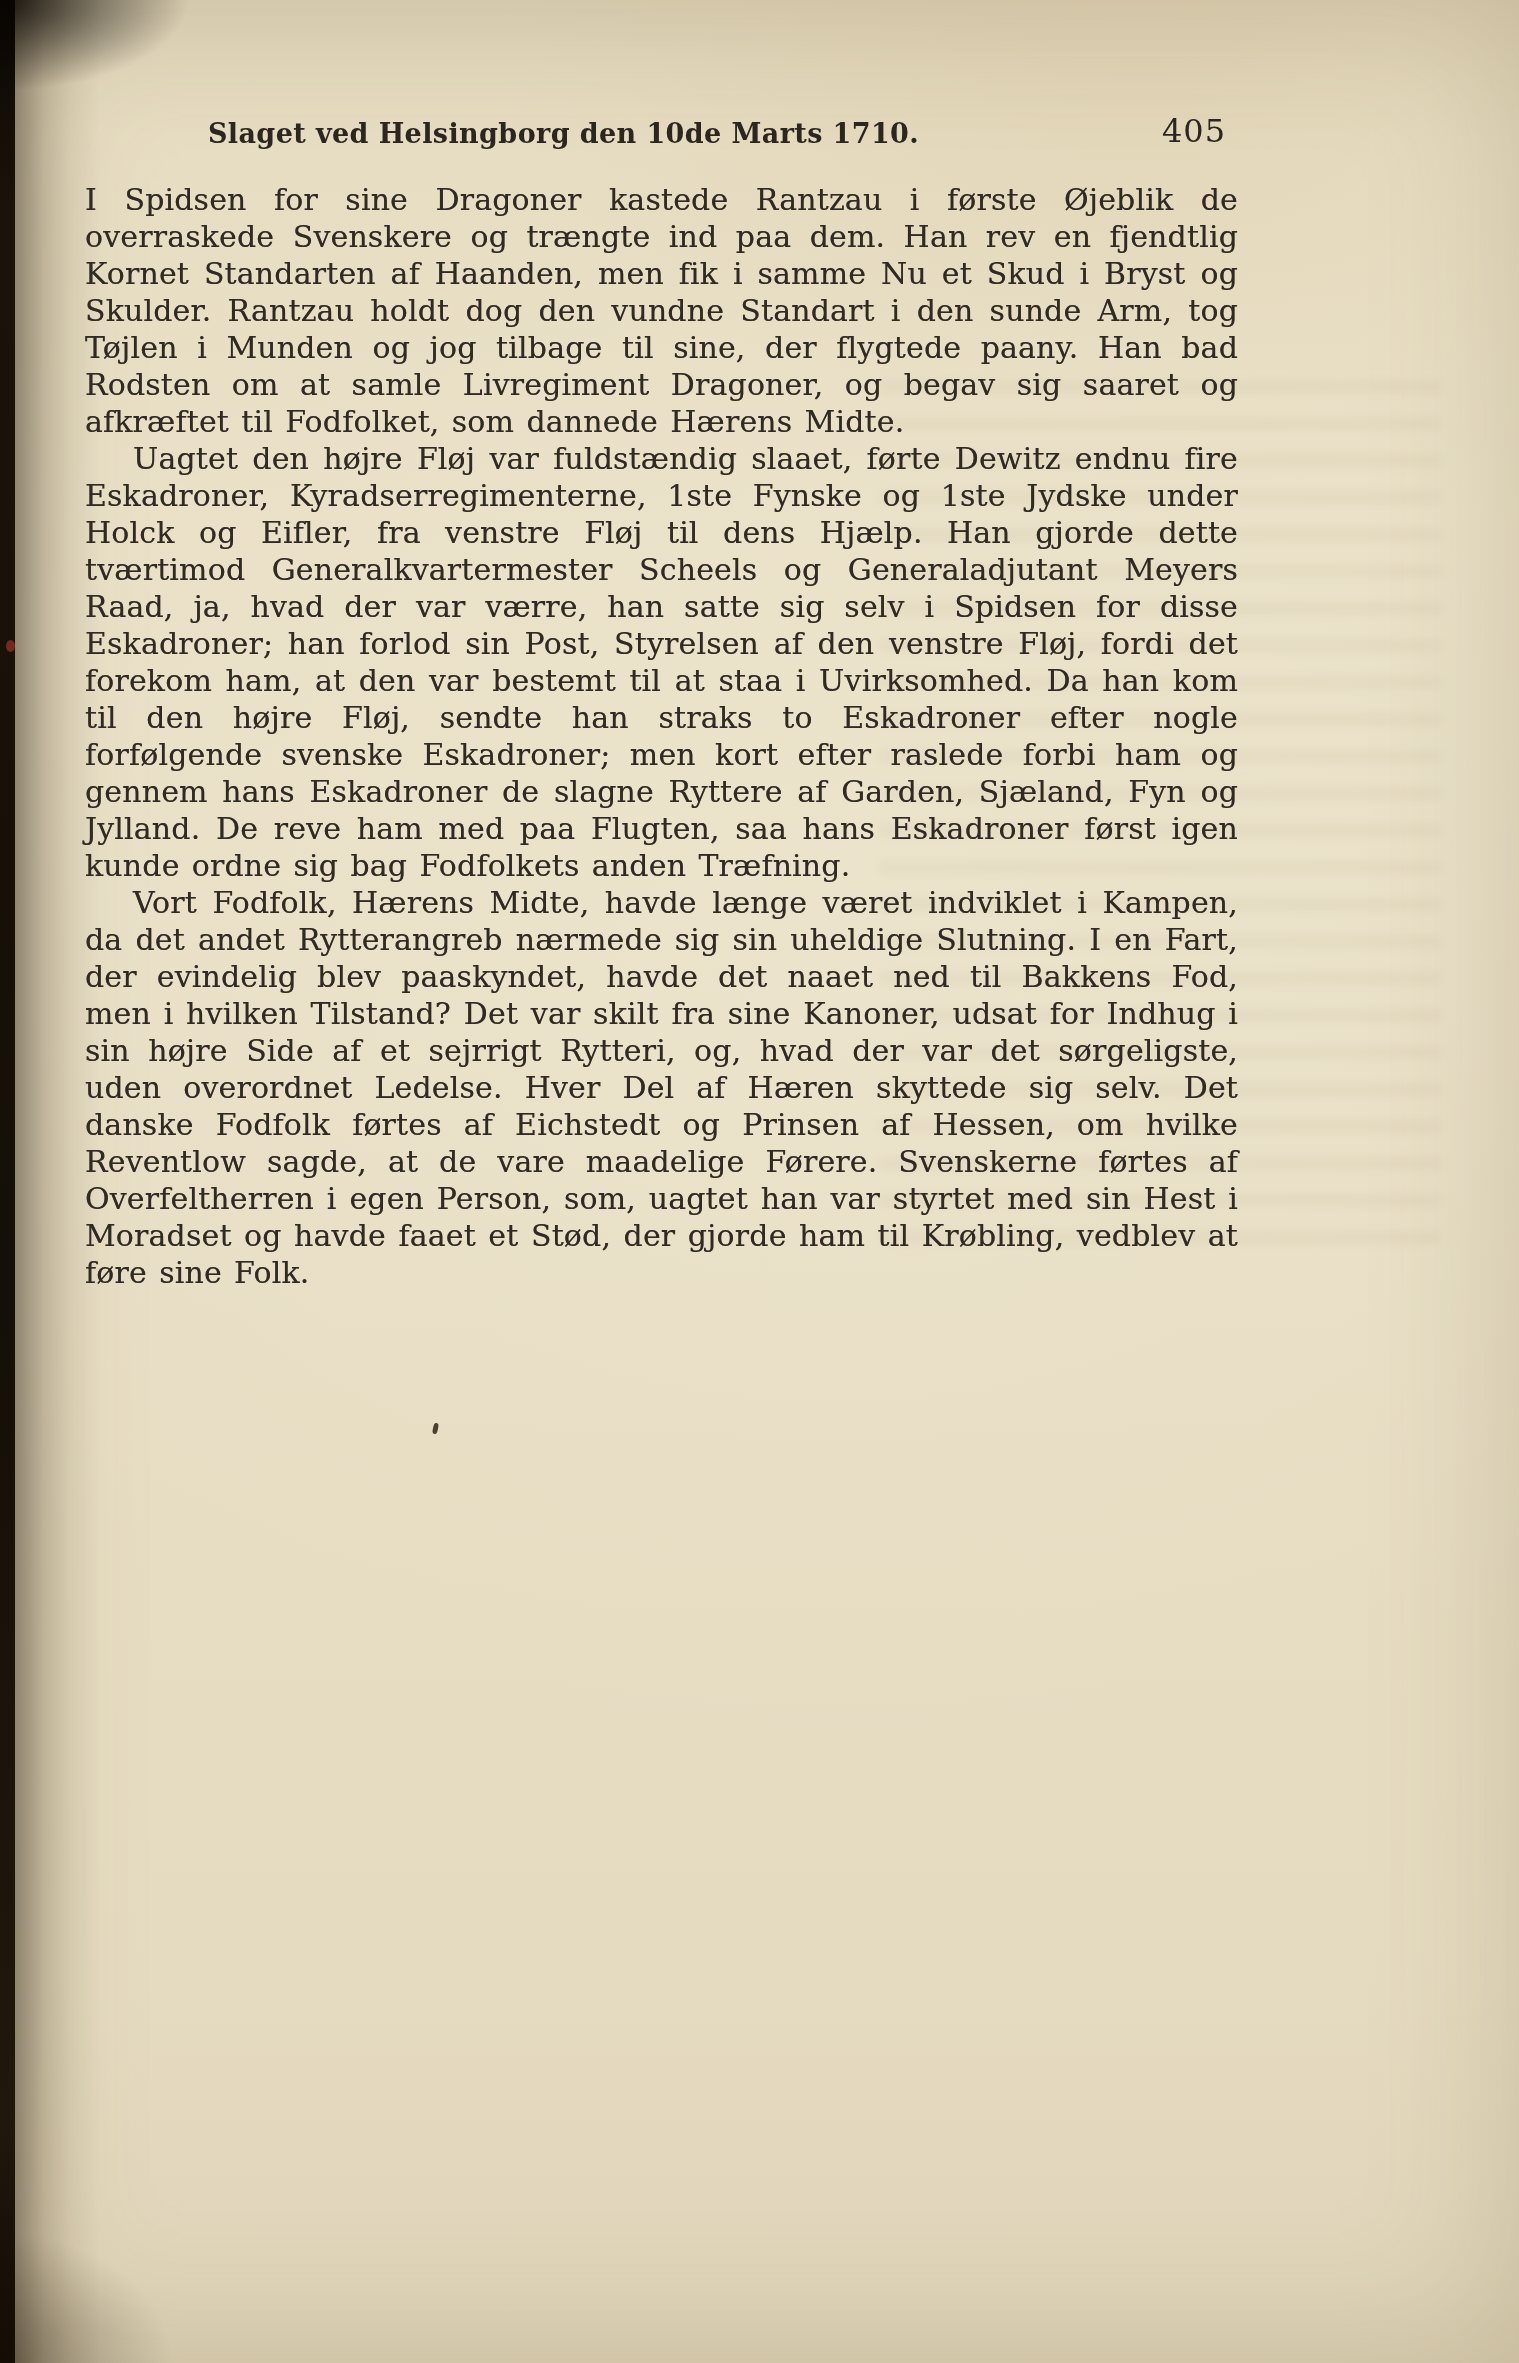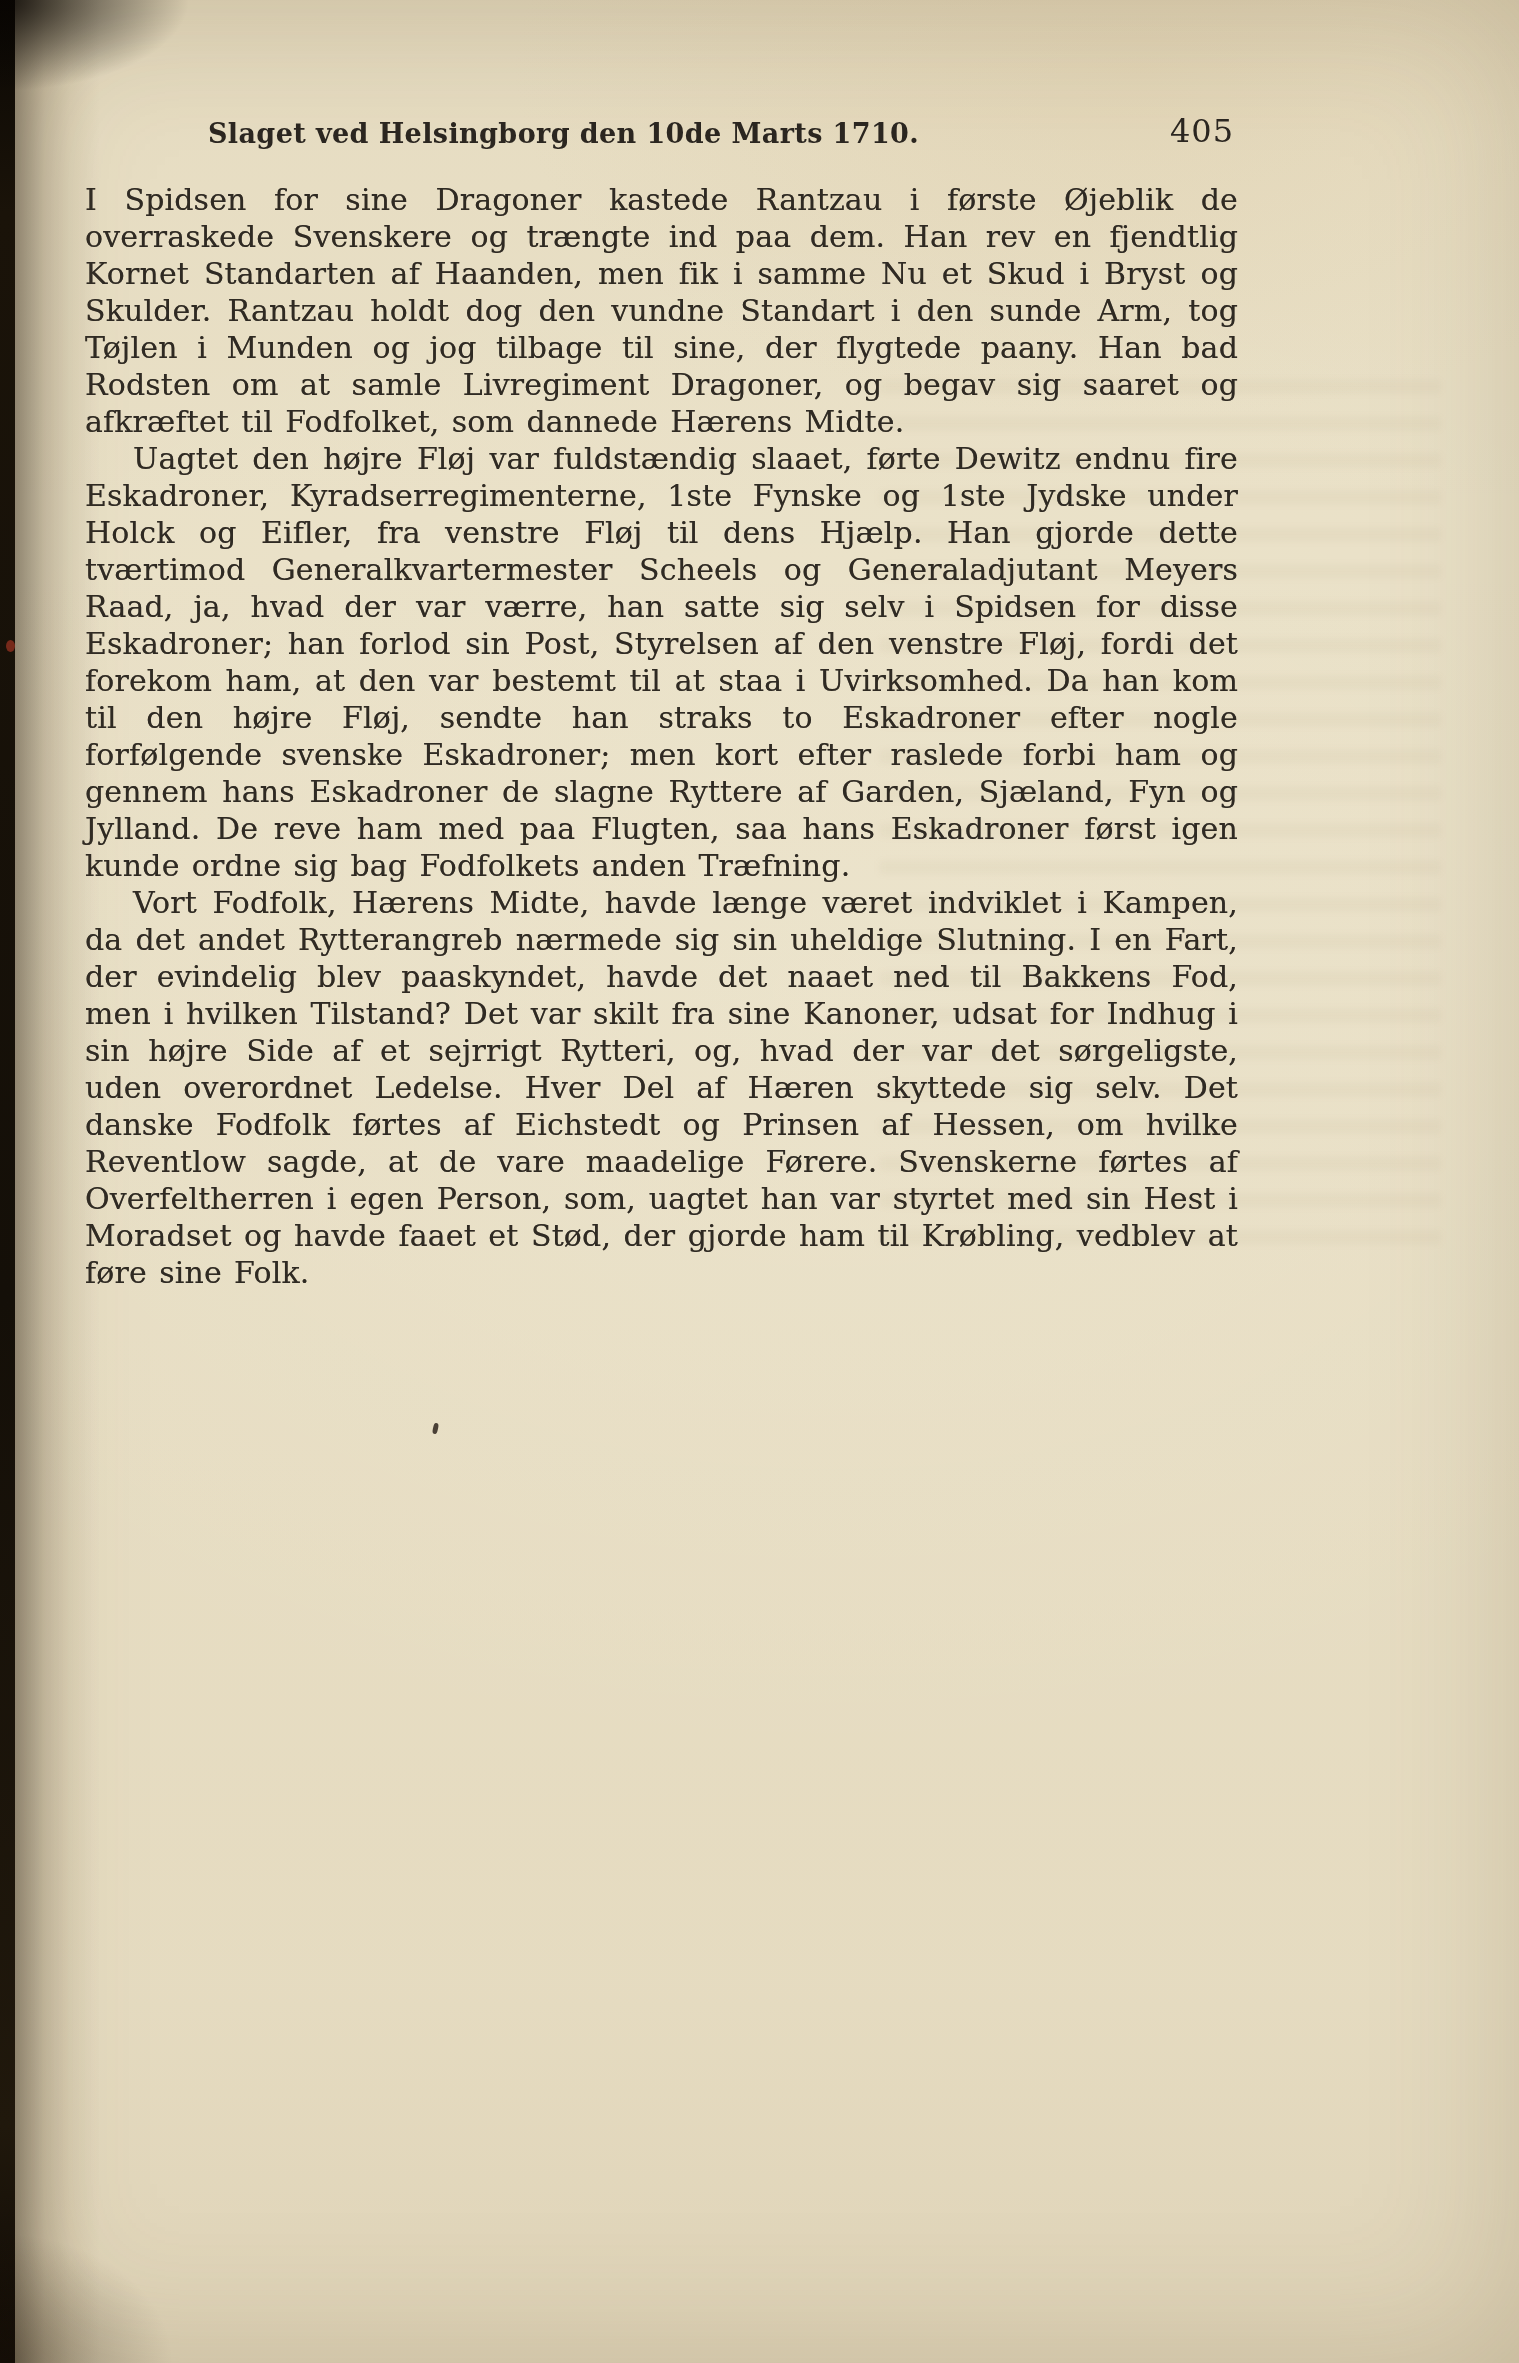--- a/index.html
+++ b/index.html
@@ -60,21 +60,21 @@
   .running-head {
     position: absolute; left: 85px; top: 116px; width: 1153px; height: 46px;
   }
   .head-title {
     position: absolute; left: 50%; top: 2px;
     transform: translateX(calc(-50% - 98px));
     font-size: 27px; font-weight: 700; letter-spacing: 0.4px;
     white-space: nowrap; color: #2b2620;
   }
   .page-number {
-    position: absolute; right: 4px; top: -4px;
+    position: absolute; right: 12px; top: -4px;
     font-size: 32px; font-weight: 400; color: #2b2620;
     letter-spacing: 1px;
   }
 
   
   .body-text {
     position: absolute; left: 85px; top: 181px; width: 1153px;
     font-size: 30px; line-height: 37px;
     text-align: justify; text-justify: inter-word;
     word-spacing: 2.6px; letter-spacing: 0.15px;

